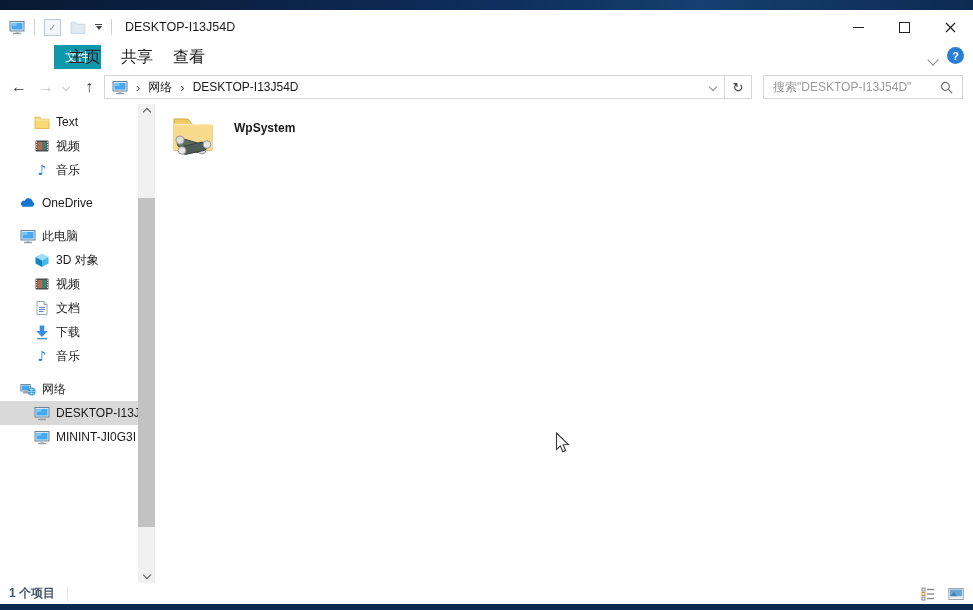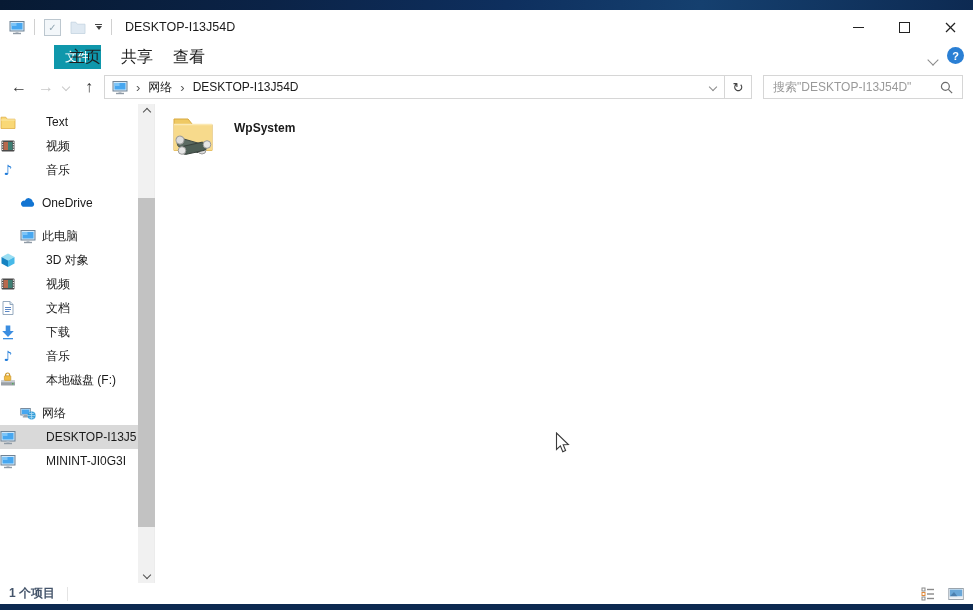--- a/index.html
+++ b/index.html
@@ -54,21 +54,21 @@
               box-sizing:border-box;display:flex;align-items:center;}
   .search-input{flex:1;border:none;outline:none;font-size:12px;padding:0 4px 0 9px;min-width:0;
                 font-family:"Liberation Sans","DejaVu Sans",sans-serif;color:#333;}
   .search-input::placeholder{color:#9a9a9a;opacity:1;}
   .search-mag{padding-right:8px;display:flex;align-items:center;}
   
   .body-area{position:absolute;left:0;top:104px;width:973px;height:479px;background:#fff;}
   .sidebar{position:absolute;left:0;top:0;width:138px;height:479px;overflow:hidden;padding-top:6px;box-sizing:border-box;}
   .srow{height:24px;display:flex;align-items:center;font-size:12px;white-space:nowrap;overflow:hidden;}
   .srow .ico{width:16px;height:16px;margin-right:6px;flex:0 0 16px;display:flex;align-items:center;justify-content:center;}
-  .ind1{padding-left:20px;} .ind2{gap:24px;}
+  .ind1{margin-left:20px;} .ind2{padding-left:34px;}
   .gap{margin-top:9px;}
   .sel{background:#d9d9d9;}
   .music-glyph{font-size:14px;color:#1f7bd9;line-height:1;font-family:"DejaVu Sans",sans-serif;}
   
   .sb-scroll{position:absolute;left:138px;top:0;width:17px;height:479px;background:#f1f1f1;border-right:1px solid #ececec;box-sizing:border-box;}
   .sb-arrow{position:absolute;left:0;width:17px;height:16px;display:flex;align-items:center;justify-content:center;}
   .sb-arrow .chev{width:5px;height:5px;border-color:#505050;}
   .sb-up{top:0;} .sb-down{bottom:0;}
   .sb-thumb{position:absolute;left:0;top:94px;width:17px;height:329px;background:#c2c2c2;}
   
@@ -359,29 +359,20 @@
             <svg width="16" height="16" viewBox="0 0 16 16">
               <use href="#i-down"></use>
             </svg>
           </span>
         <span>下载</span>
         </div>
       <div class="srow ind2">
         <span class="ico music-glyph">♪</span>
         <span>音乐</span>
         </div>
-      <div class="srow ind2">
-        <span class="ico">
-            <svg width="16" height="16" viewBox="0 0 16 16">
-              <use href="#i-drive"></use>
-              <use href="#i-lock"></use>
-            </svg>
-          </span>
-        <span>本地磁盘 (F:)</span>
-        </div>
 
       <div class="srow ind1 gap">
         <span class="ico">
             <svg width="16" height="16" viewBox="0 0 16 16">
               <use href="#i-network"></use>
             </svg>
           </span>
         <span>网络</span>
         </div>
       <div class="srow ind2 sel">

